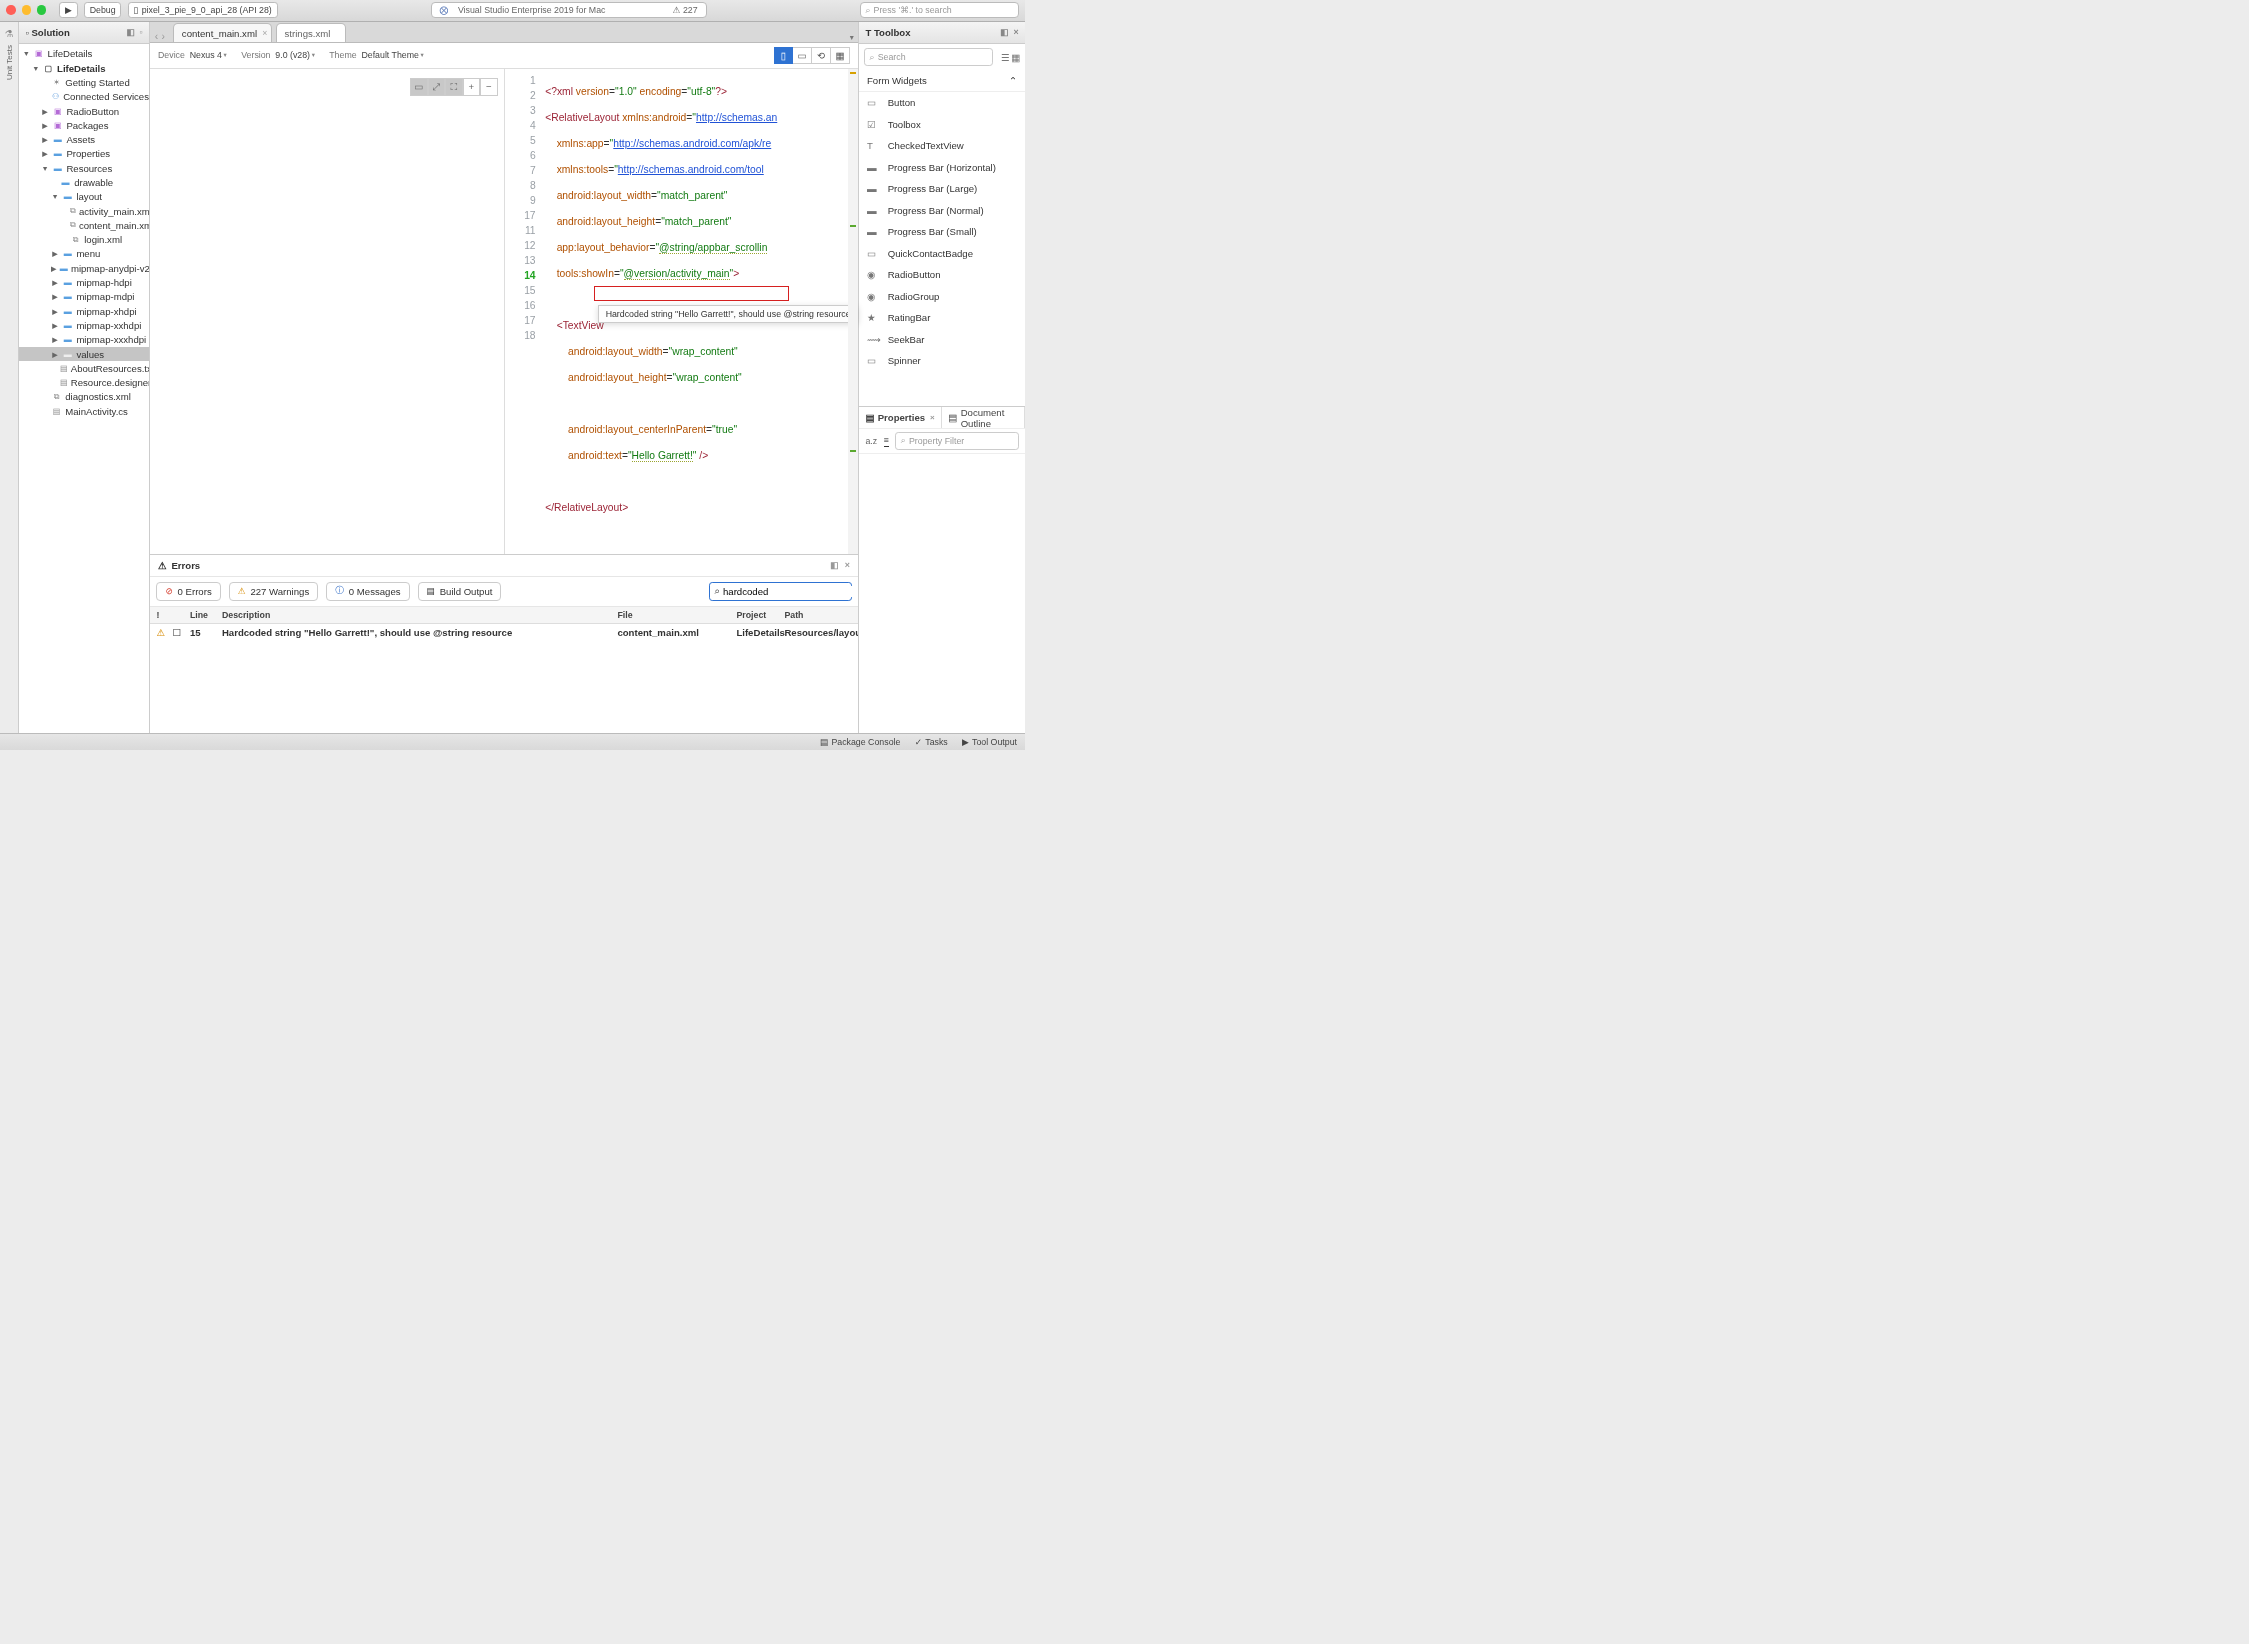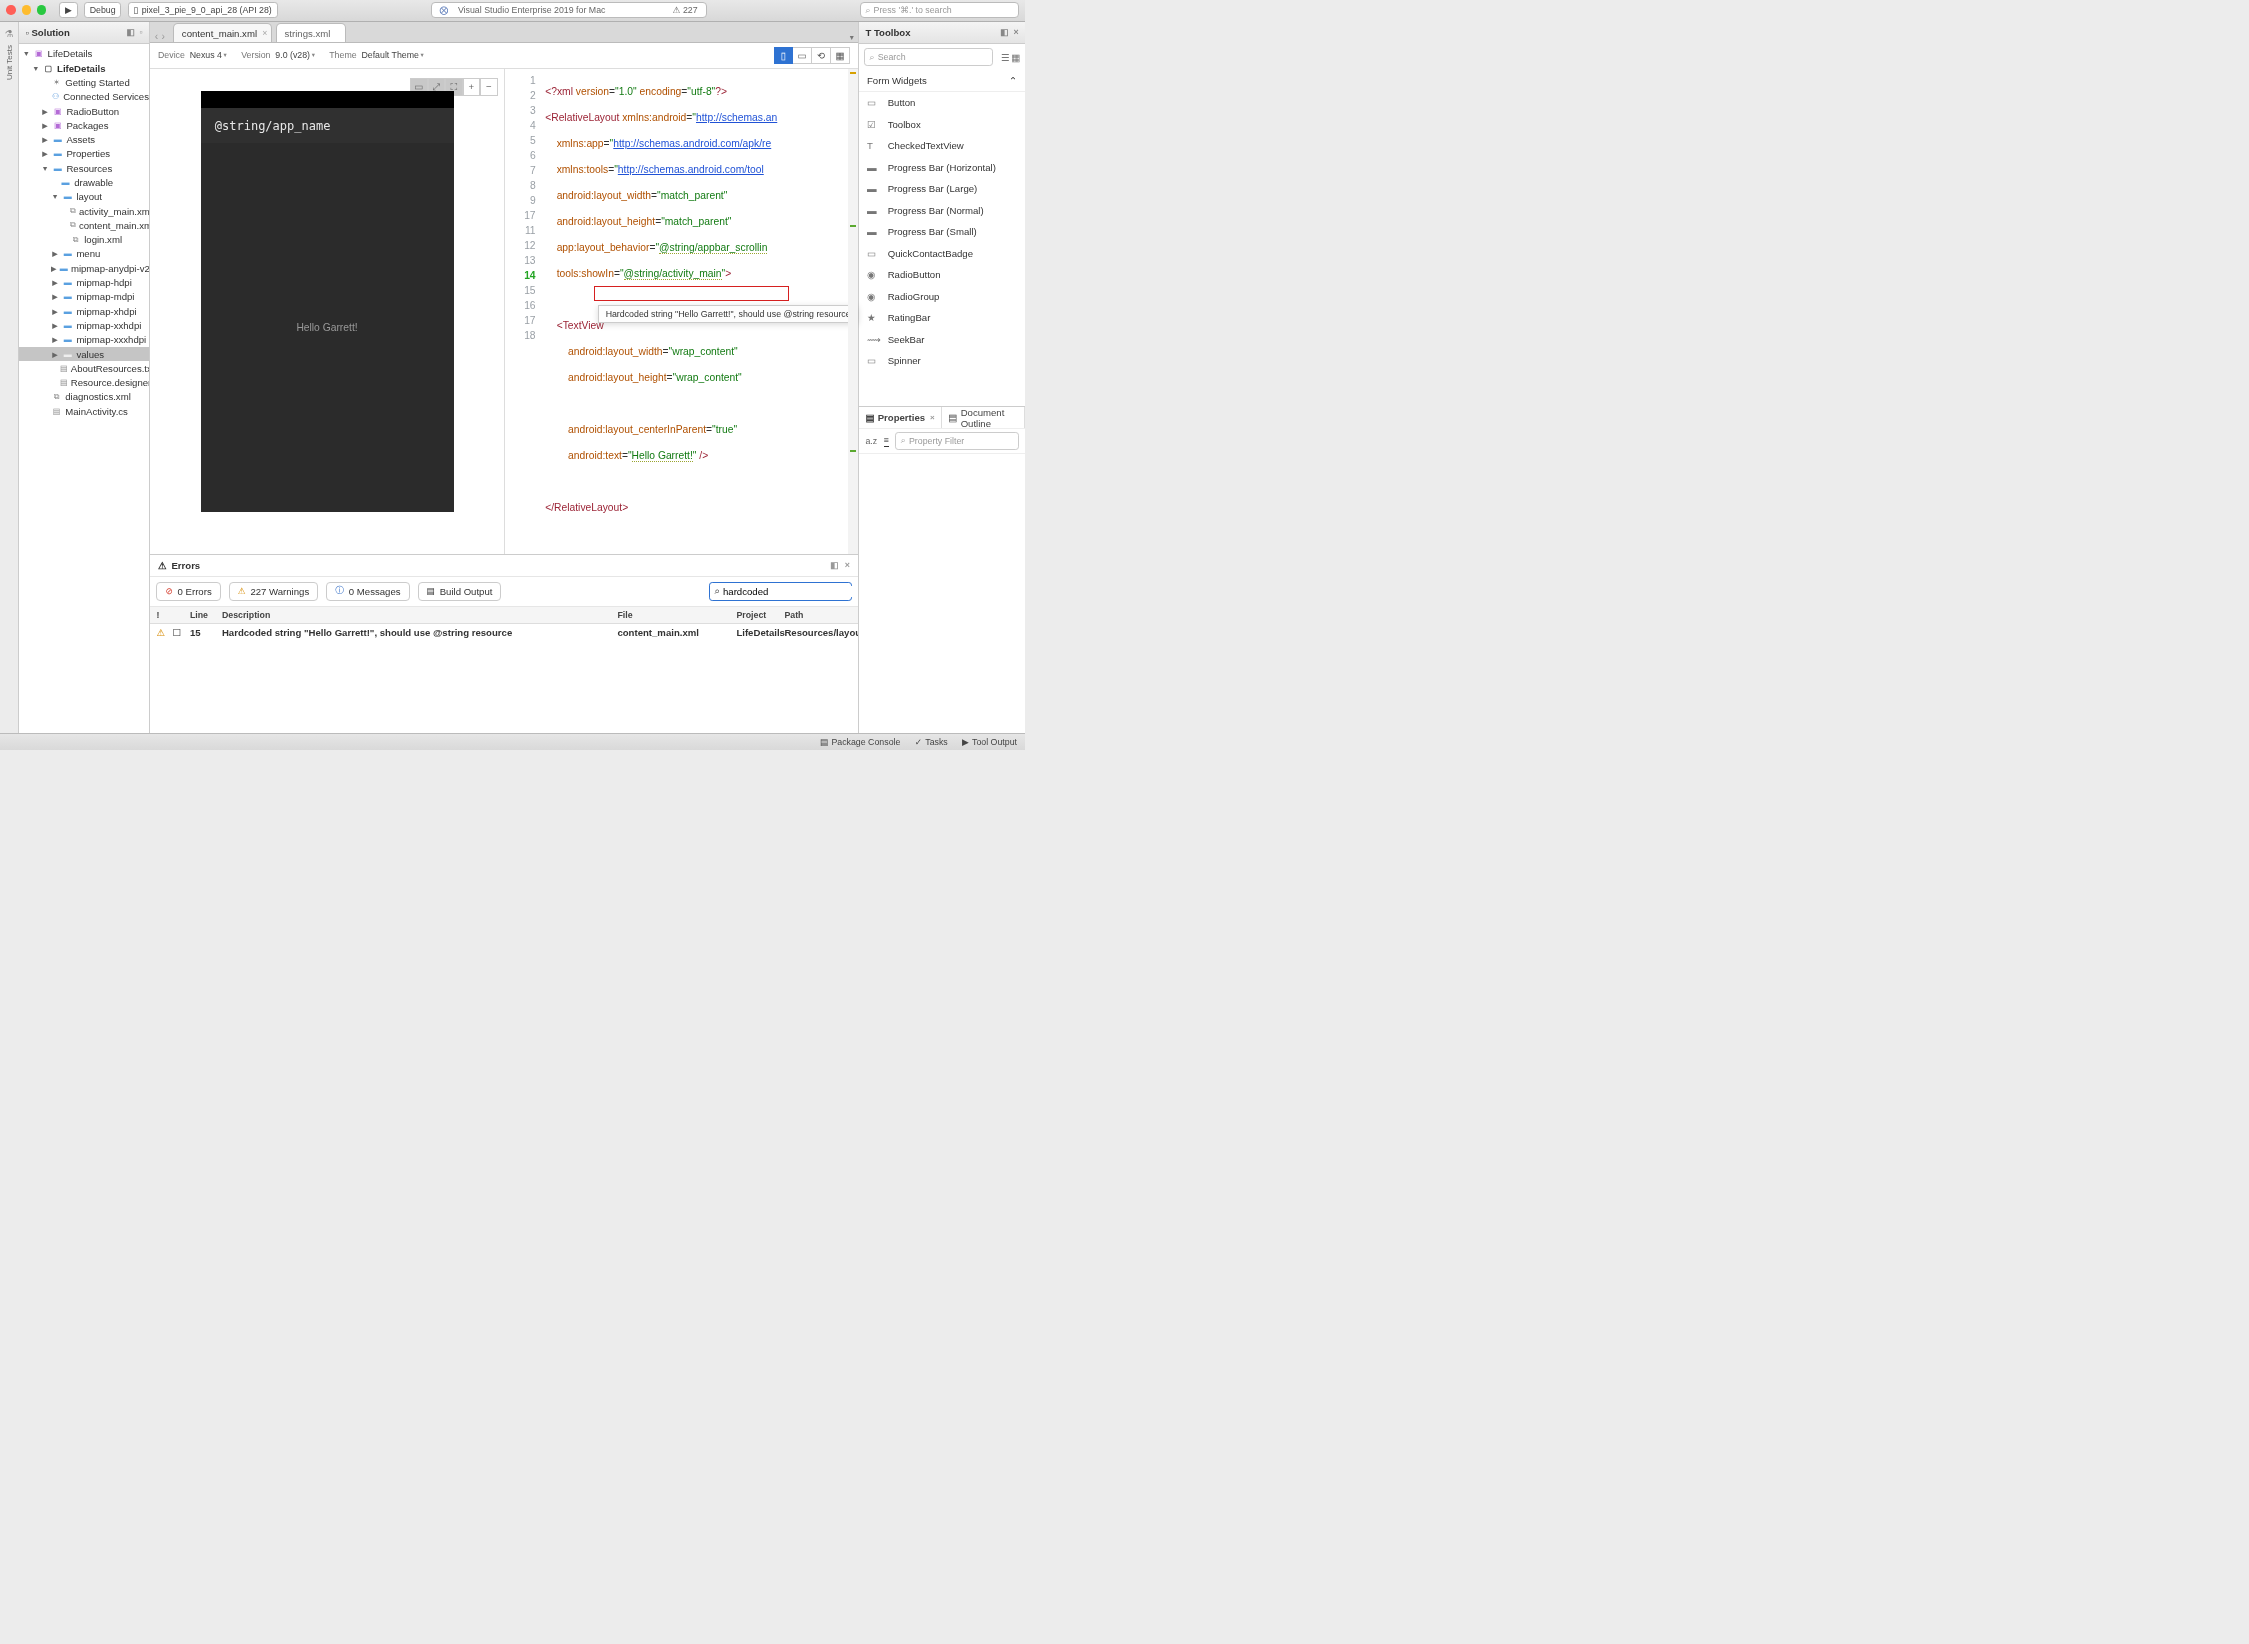--- a/index.html
+++ b/index.html
@@ -326,27 +326,20 @@
 
     <div class="split-body">
       <div class="preview-pane">
         <div class="preview-tools">
           <div class="pv-btn g">▭</div>
           <div class="pv-btn g">⤢</div>
           <div class="pv-btn g">⛶</div>
           <div class="pv-btn">+</div>
           <div class="pv-btn">−</div>
         </div>
-        <div class="phone">
-          <div class="phone-bar"></div>
-          <div class="phone-title">@string/app_name</div>
-          <div class="phone-body">
-              <span>Hello Garrett!</span>
-            </div>
-        </div>
       </div>
 
       <div class="code-pane">
         <div class="gutter">
           <div>1</div>
             <div>2</div>
             <div>3</div>
             <div>4</div>
             <div>5</div>
             <div>6</div>
@@ -364,21 +357,21 @@
             <div>18</div>
         </div>
         <div class="code">
 <div class="code-line"><span class="c-pi">&lt;?xml</span> <span class="c-attr">version</span><span class="c-eq">=</span><span class="c-str">"1.0"</span> <span class="c-attr">encoding</span><span class="c-eq">=</span><span class="c-str">"utf-8"</span><span class="c-pi">?&gt;</span></div>
 <div class="code-line"><span class="c-tag">&lt;RelativeLayout</span> <span class="c-attr">xmlns:android</span><span class="c-eq">=</span><span class="c-str">"</span><span class="c-url">http://schemas.an</span></div>
 <div class="code-line">    <span class="c-attr">xmlns:app</span><span class="c-eq">=</span><span class="c-str">"</span><span class="c-url">http://schemas.android.com/apk/re</span></div>
 <div class="code-line">    <span class="c-attr">xmlns:tools</span><span class="c-eq">=</span><span class="c-str">"</span><span class="c-url">http://schemas.android.com/tool</span></div>
 <div class="code-line">    <span class="c-attr">android:layout_width</span><span class="c-eq">=</span><span class="c-str">"match_parent"</span></div>
 <div class="code-line">    <span class="c-attr">android:layout_height</span><span class="c-eq">=</span><span class="c-str">"match_parent"</span></div>
 <div class="code-line">    <span class="c-attr">app:layout_behavior</span><span class="c-eq">=</span><span class="c-str">"<span class="squiggle">@string/appbar_scrollin</span></span></div>
-<div class="code-line">    <span class="c-attr">tools:showIn</span><span class="c-eq">=</span><span class="c-str">"<span class="squiggle">@string/activity_main</span>"</span><span class="c-tag">&gt;</span></div>
+<div class="code-line">    <span class="c-attr">tools:showIn</span><span class="c-eq">=</span><span class="c-str">"<span class="squiggle">@version/activity_main</span>"</span><span class="c-tag">&gt;</span></div>
 <div class="code-line"></div>
 <div class="code-line">    <span class="c-tag">&lt;TextView</span></div>
 <div class="code-line">        <span class="c-attr">android:layout_width</span><span class="c-eq">=</span><span class="c-str">"wrap_content"</span></div>
 <div class="code-line">        <span class="c-attr">android:layout_height</span><span class="c-eq">=</span><span class="c-str">"wrap_content"</span></div>
 <div class="code-line"></div>
 <div class="code-line">        <span class="c-attr">android:layout_centerInParent</span><span class="c-eq">=</span><span class="c-str">"true"</span></div>
 <div class="code-line">        <span class="c-attr">android:text</span><span class="c-eq">=</span><span class="c-str">"<span class="squiggle">Hello Garrett!</span>"</span> <span class="c-tag">/&gt;</span></div>
 <div class="code-line"></div>
 <div class="code-line"><span class="c-tag">&lt;/RelativeLayout&gt;</span></div>
 

